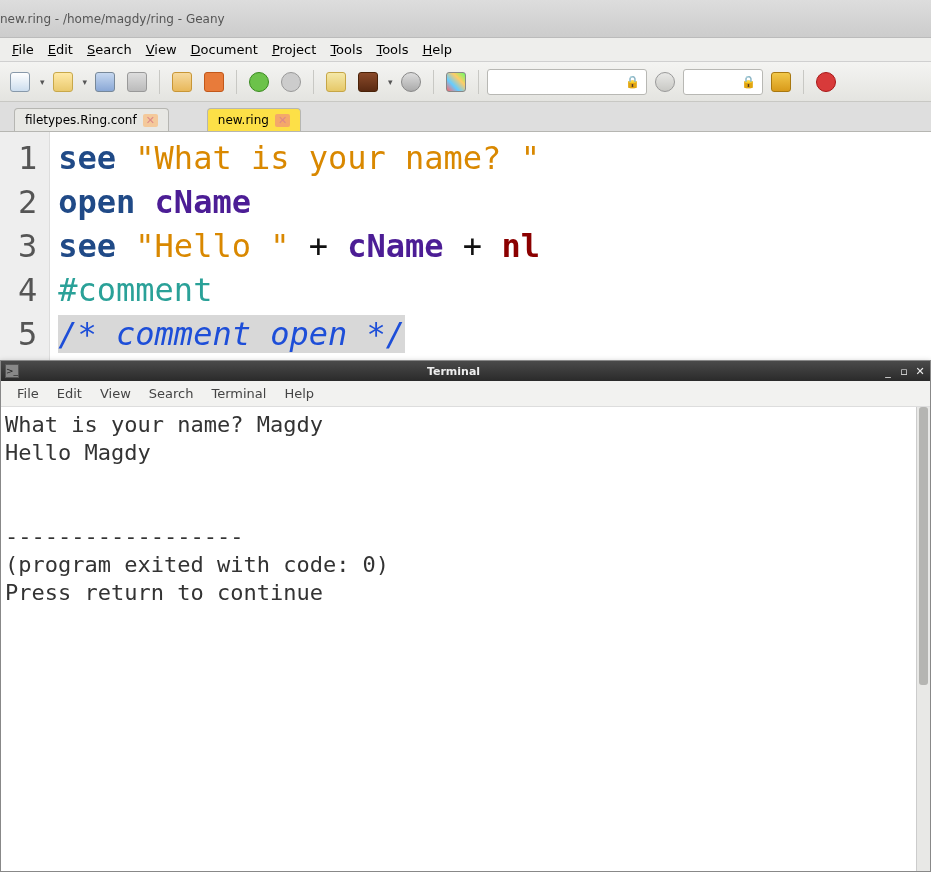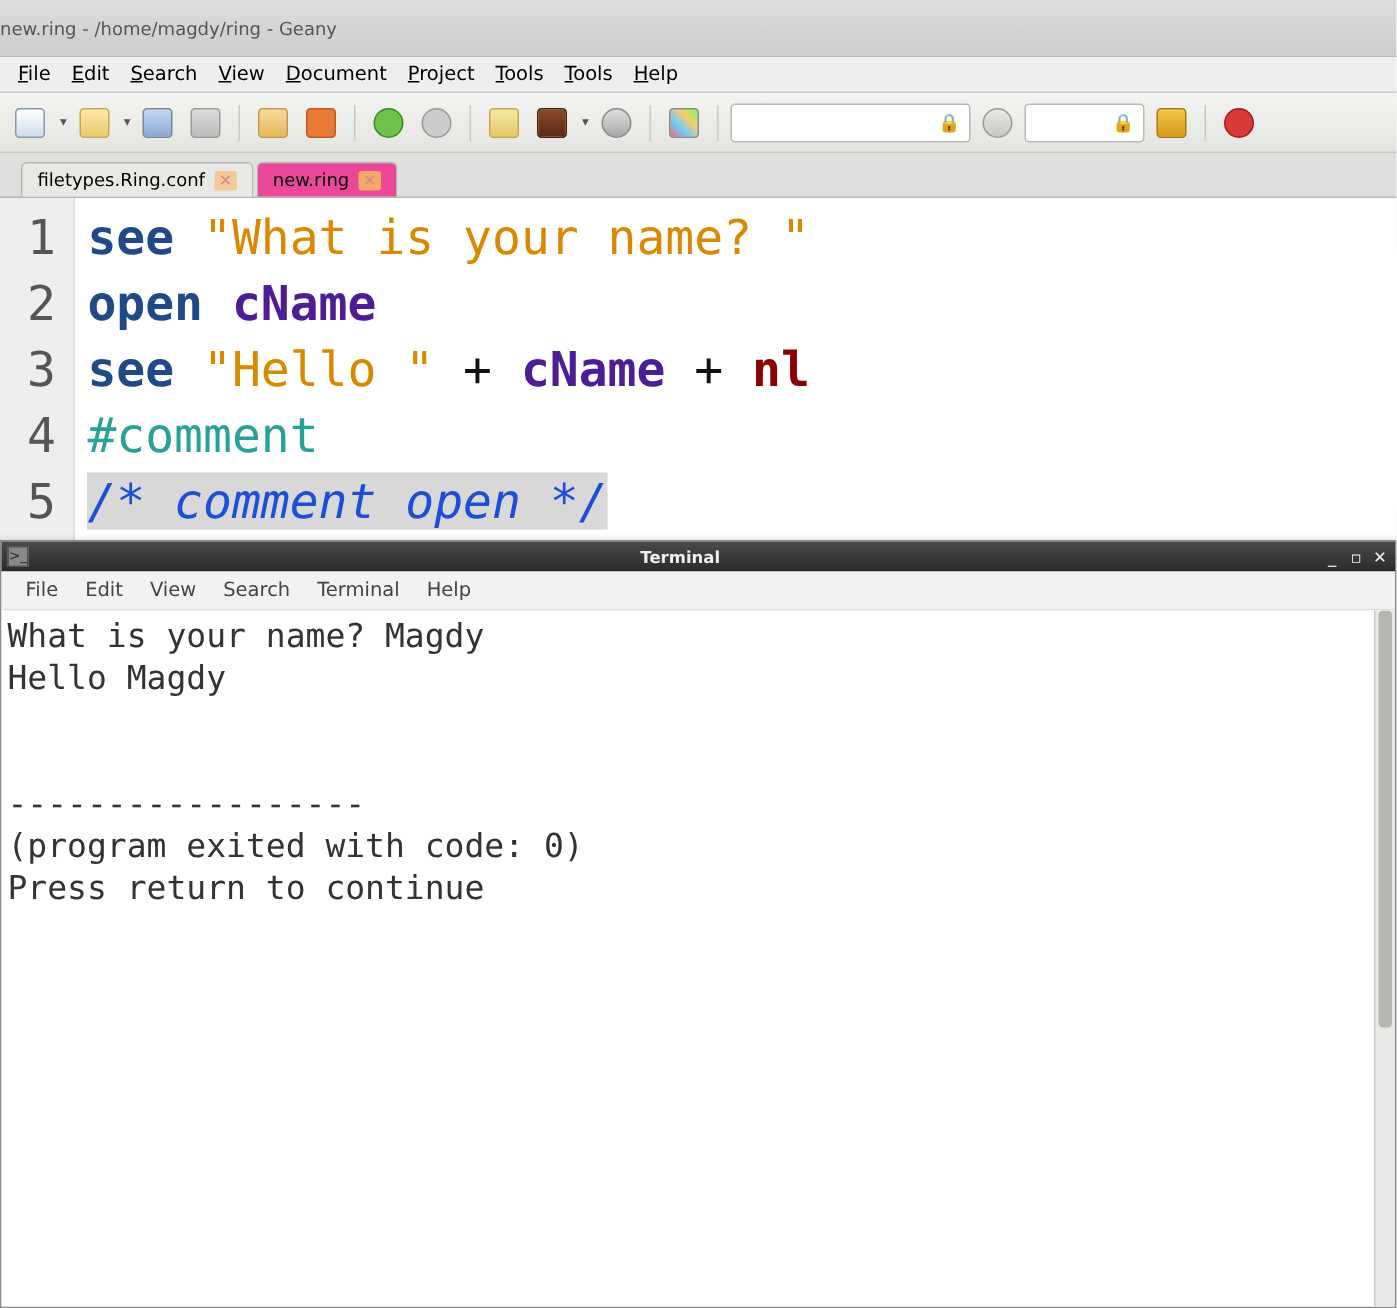--- a/index.html
+++ b/index.html
@@ -83,21 +83,21 @@
   .doc-tab {
     display:flex;align-items:center;gap:6px;
     padding:4px 10px;
     border:1px solid #b6b6b2;
     border-bottom:none;
     background:#e8e8e4;
     border-radius:4px 4px 0 0;
     margin-right:2px;
     font-size:12px;
   }
-  .doc-tab.active { background:#ec4899; }
+  .doc-tab.active { background:#fde047;margin-left:36px; }
   .doc-tab .x { color:#d88; font-size:11px; font-weight:bold; background:#f4c99a;border-radius:2px;padding:0 3px;}
   .doc-tab.active .x { background:#f4a86a;}
 
   
   .editor {
     background:#fff;
     display:flex;
     font-family:"DejaVu Sans Mono","Liberation Mono",monospace;
     font-size:32px;
     line-height:44px;

